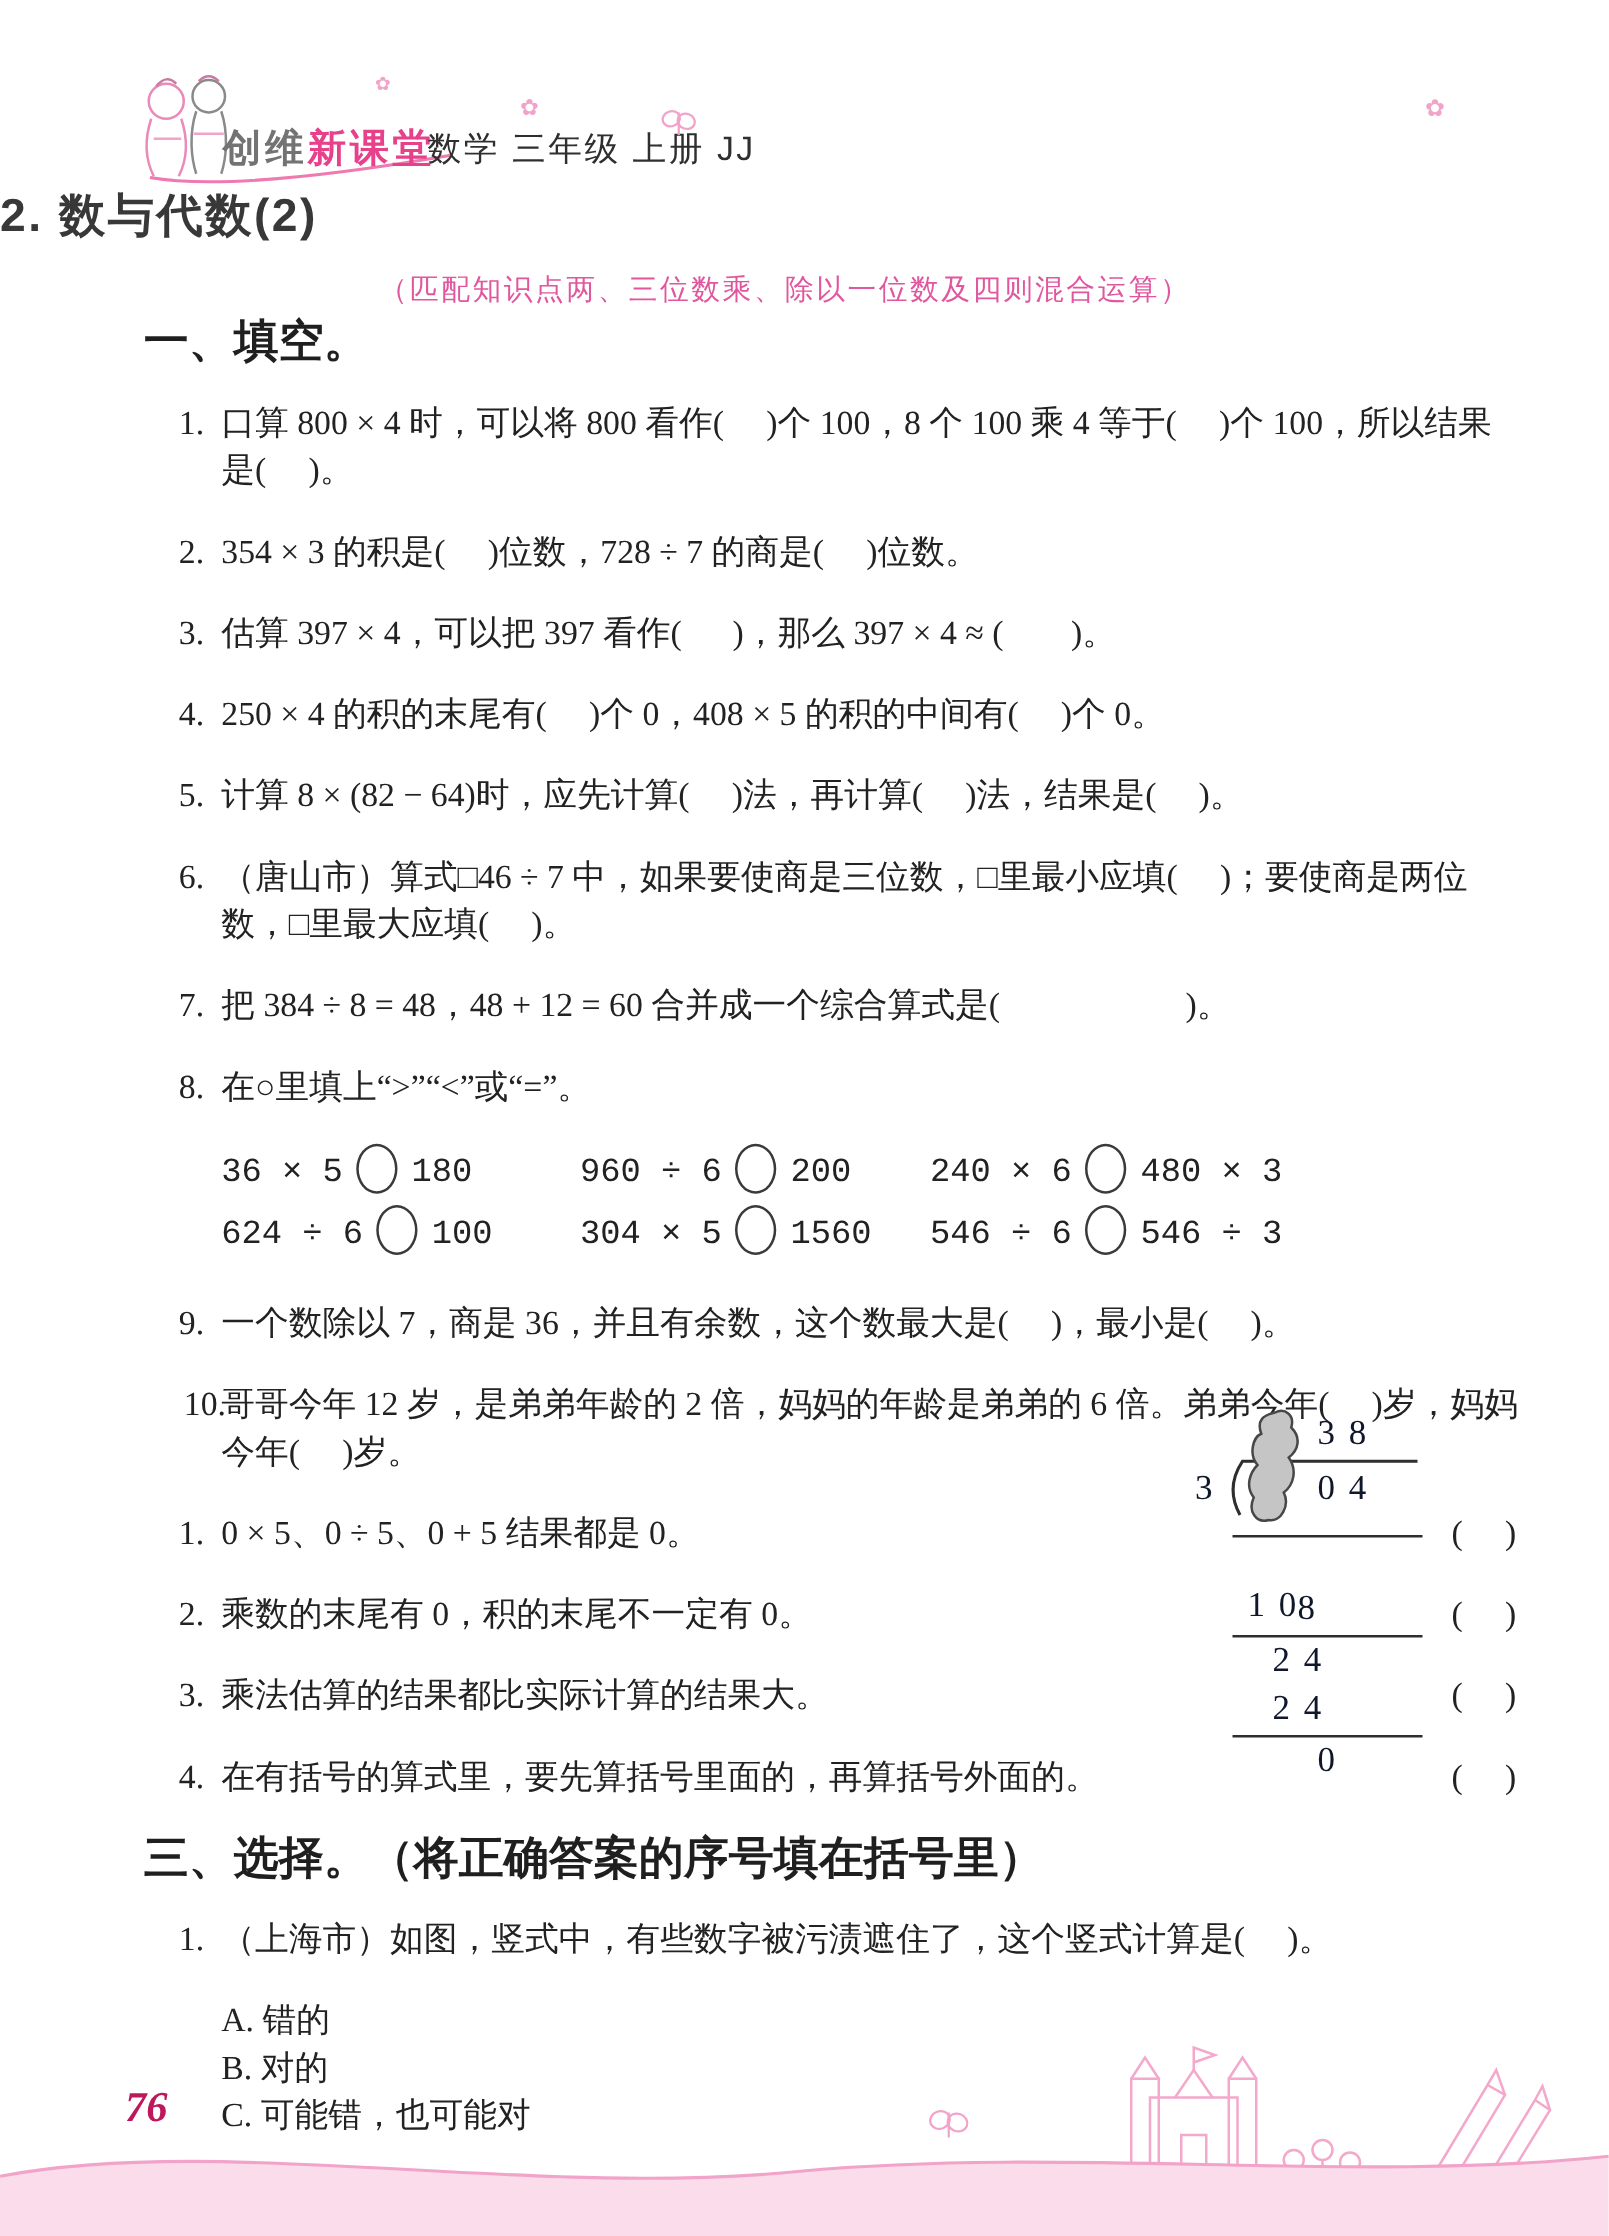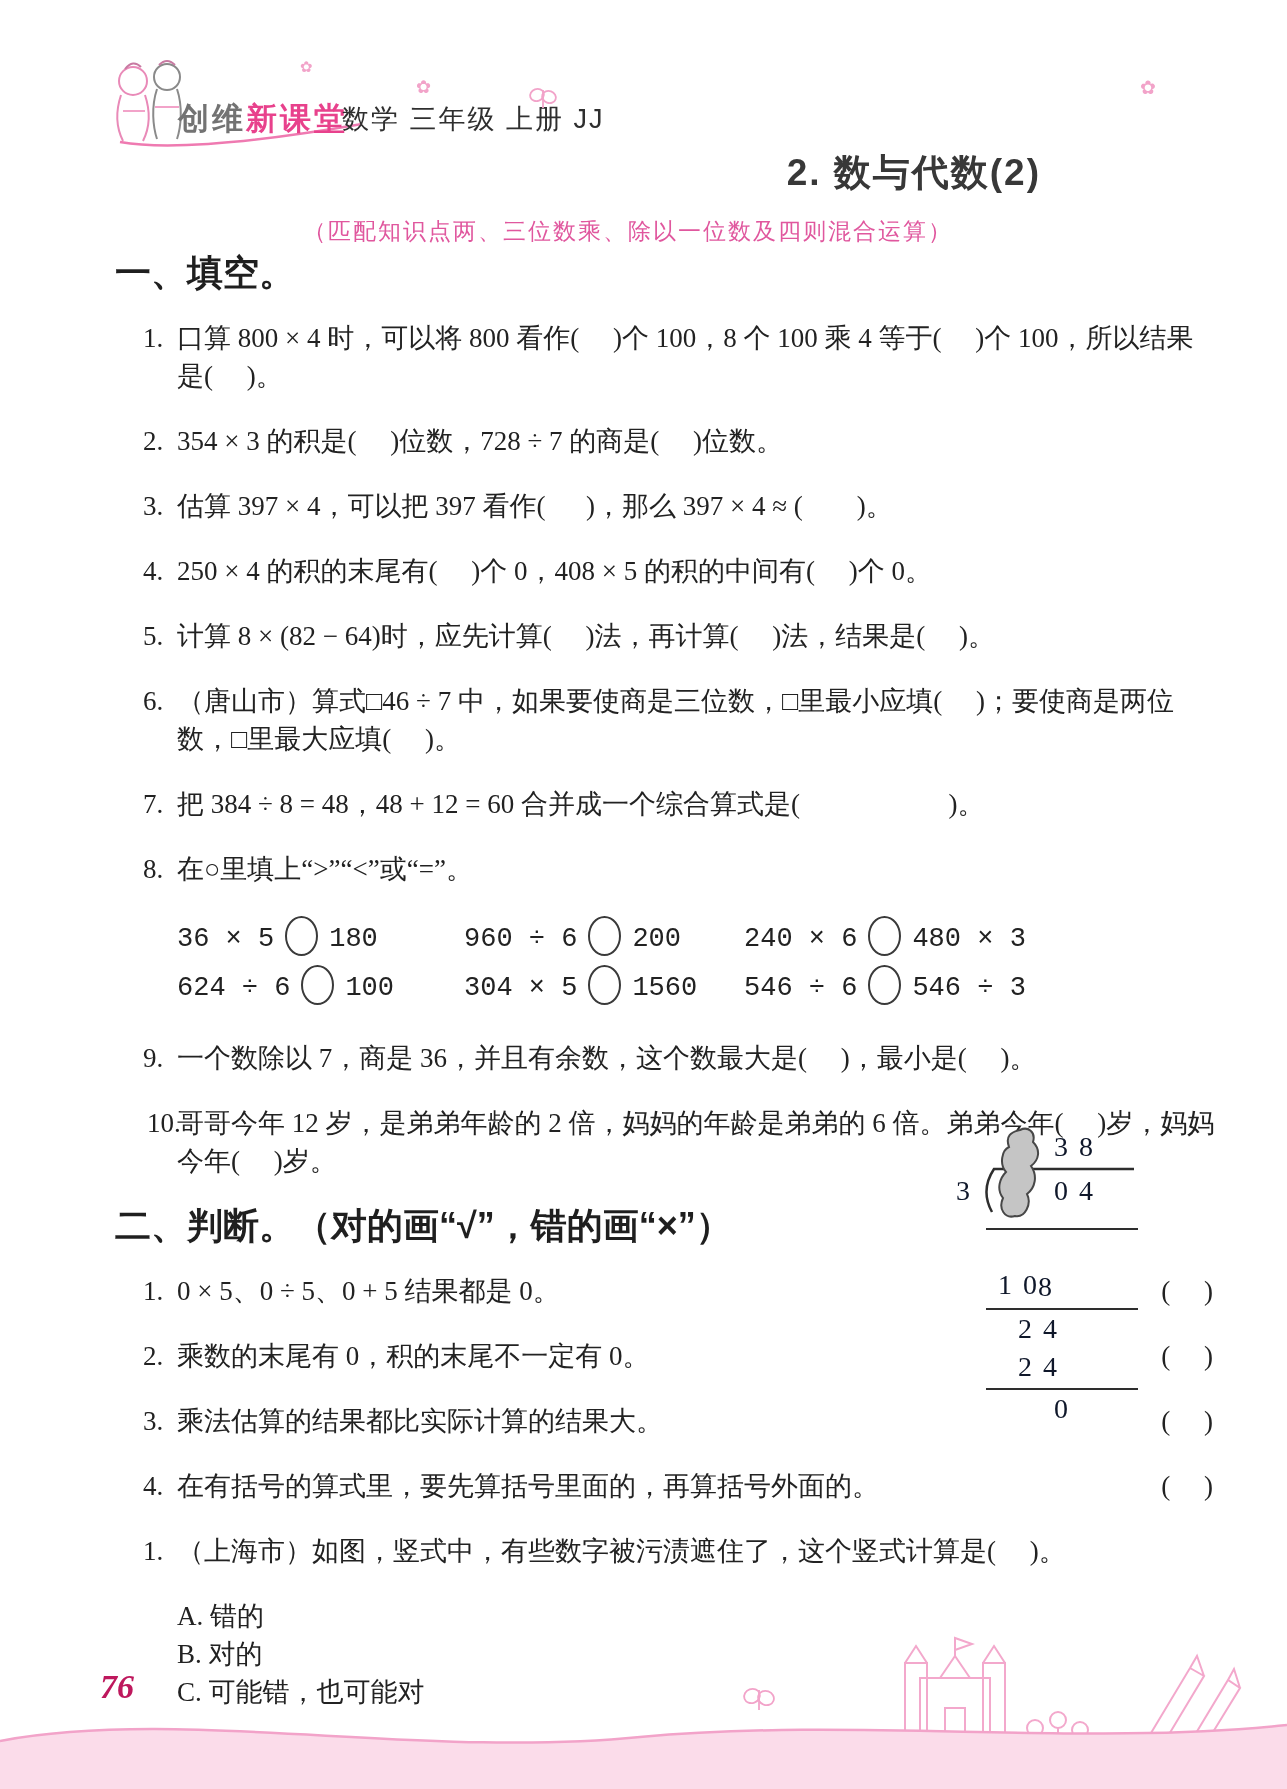--- a/index.html
+++ b/index.html
@@ -10,21 +10,21 @@
     color:#222;
   }
   
   .hdr{position:absolute;left:0;top:0;width:1287px;height:150px;}
   .brand{position:absolute;left:178px;top:98px;font-family:"Liberation Sans","DejaVu Sans",sans-serif;font-weight:700;font-size:31px;letter-spacing:3px;}
   .brand .dark{color:#737373;}
   .brand .pink{color:#e8418c;}
   .subject{position:absolute;left:342px;top:101px;font-family:"Liberation Sans","DejaVu Sans",sans-serif;font-size:27px;color:#2f2f2f;letter-spacing:2px;}
   .deco-flower{position:absolute;color:#f2a3c9;font-family:"DejaVu Sans",sans-serif;}
   
-  .title{position:absolute;left:0;top:148px;width:1041px;text-align:right;
+  .title{position:absolute;left:0;top:148px;width:1041px;text-align:left;
     font-family:"Liberation Sans","DejaVu Sans",sans-serif;font-weight:700;font-size:37px;color:#383838;letter-spacing:2px;}
   .subtitle{position:absolute;left:0;top:216px;width:1256px;text-align:center;
     font-size:23px;color:#e0579e;letter-spacing:2px;}
   
   .content{position:absolute;left:115px;top:252px;width:1100px;}
   .sec-h{font-family:"Liberation Sans","DejaVu Sans",sans-serif;font-weight:700;font-size:36px;color:#1f1f1f;line-height:38px;margin:2px 0;}
   .q{position:relative;padding-left:62px;font-size:27px;line-height:38px;color:#222;}
   .qnum{position:absolute;left:28px;top:0;}
   .qnum.wide{left:32px;}
   .jrow{display:flex;}
@@ -108,21 +108,20 @@
   </div>
   <div class="cmp-row">
     <span><span>624 ÷ 6</span><span class="cmp-circle"></span><span>100</span></span>
     <span><span>304 × 5</span><span class="cmp-circle"></span><span>1560</span></span>
     <span><span>546 ÷ 6</span><span class="cmp-circle"></span><span>546 ÷ 3</span></span>
   </div>
 
   <p class="q"><span class="qnum">9.</span><span>一个数除以 7，商是 36，并且有余数，这个数最大是(&nbsp;&nbsp;&nbsp;&nbsp;&nbsp;)，最小是(&nbsp;&nbsp;&nbsp;&nbsp;&nbsp;)。</span></p>
   <p class="q"><span class="qnum wide">10.</span><span>哥哥今年 12 岁，是弟弟年龄的 2 倍，妈妈的年龄是弟弟的 6 倍。弟弟今年(&nbsp;&nbsp;&nbsp;&nbsp;&nbsp;)岁，妈妈今年(&nbsp;&nbsp;&nbsp;&nbsp;&nbsp;)岁。</span></p>
 
-  <div class="sec-h">二、判断。（对的画“√”，错的画“×”）</div>
 
   <p class="q jrow">
       <span class="qnum">1.</span>
       <span class="jtext">0 × 5、0 ÷ 5、0 + 5 结果都是 0。</span>
       <span class="jbr">(&nbsp;&nbsp;&nbsp;&nbsp;&nbsp;)</span>
     </p>
   <p class="q jrow">
       <span class="qnum">2.</span>
       <span class="jtext">乘数的末尾有 0，积的末尾不一定有 0。</span>
       <span class="jbr">(&nbsp;&nbsp;&nbsp;&nbsp;&nbsp;)</span>
@@ -131,20 +130,21 @@
       <span class="qnum">3.</span>
       <span class="jtext">乘法估算的结果都比实际计算的结果大。</span>
       <span class="jbr">(&nbsp;&nbsp;&nbsp;&nbsp;&nbsp;)</span>
     </p>
   <p class="q jrow">
       <span class="qnum">4.</span>
       <span class="jtext">在有括号的算式里，要先算括号里面的，再算括号外面的。</span>
       <span class="jbr">(&nbsp;&nbsp;&nbsp;&nbsp;&nbsp;)</span>
     </p>
 
+  <div class="sec-h">三、选择。（将正确答案的序号填在括号里）</div>
 
   <p class="q"><span class="qnum">1.</span><span>（上海市）如图，竖式中，有些数字被污渍遮住了，这个竖式计算是(&nbsp;&nbsp;&nbsp;&nbsp;&nbsp;)。</span></p>
   <div class="opt-stack">
     <div>A. 错的</div>
     <div>B. 对的</div>
     <div>C. 可能错，也可能对</div>
   </div>
 
 </main>
 

